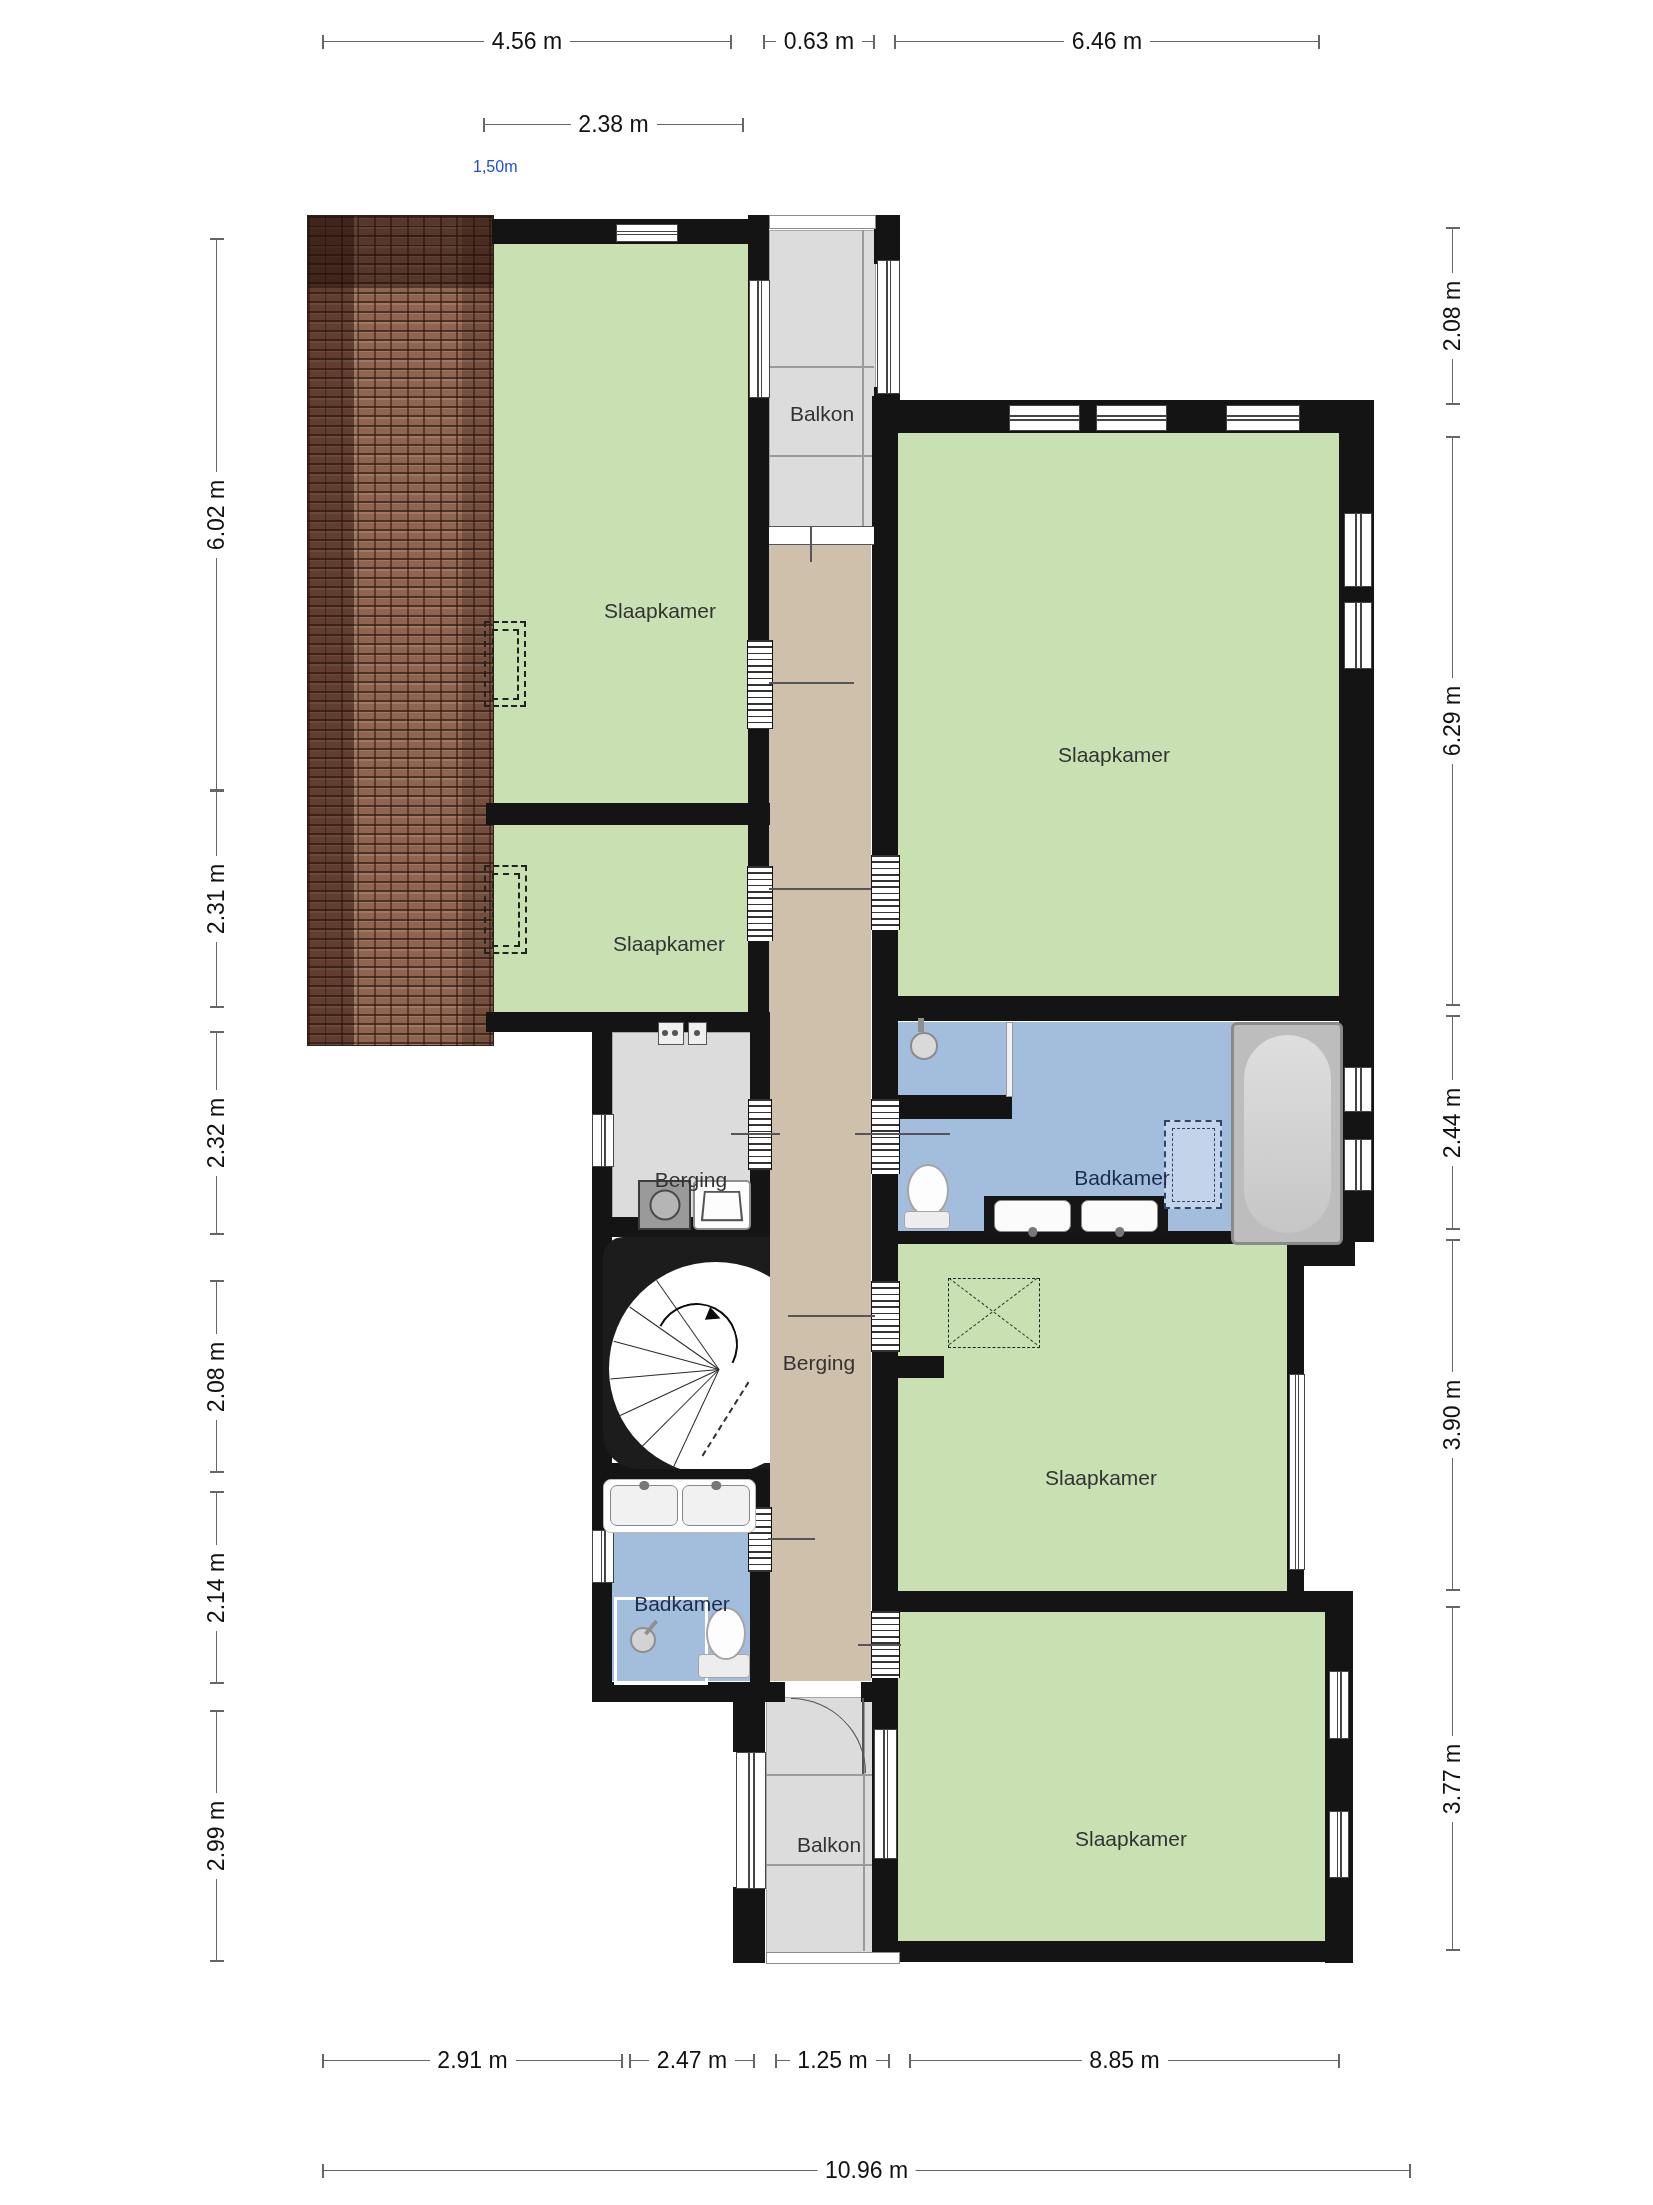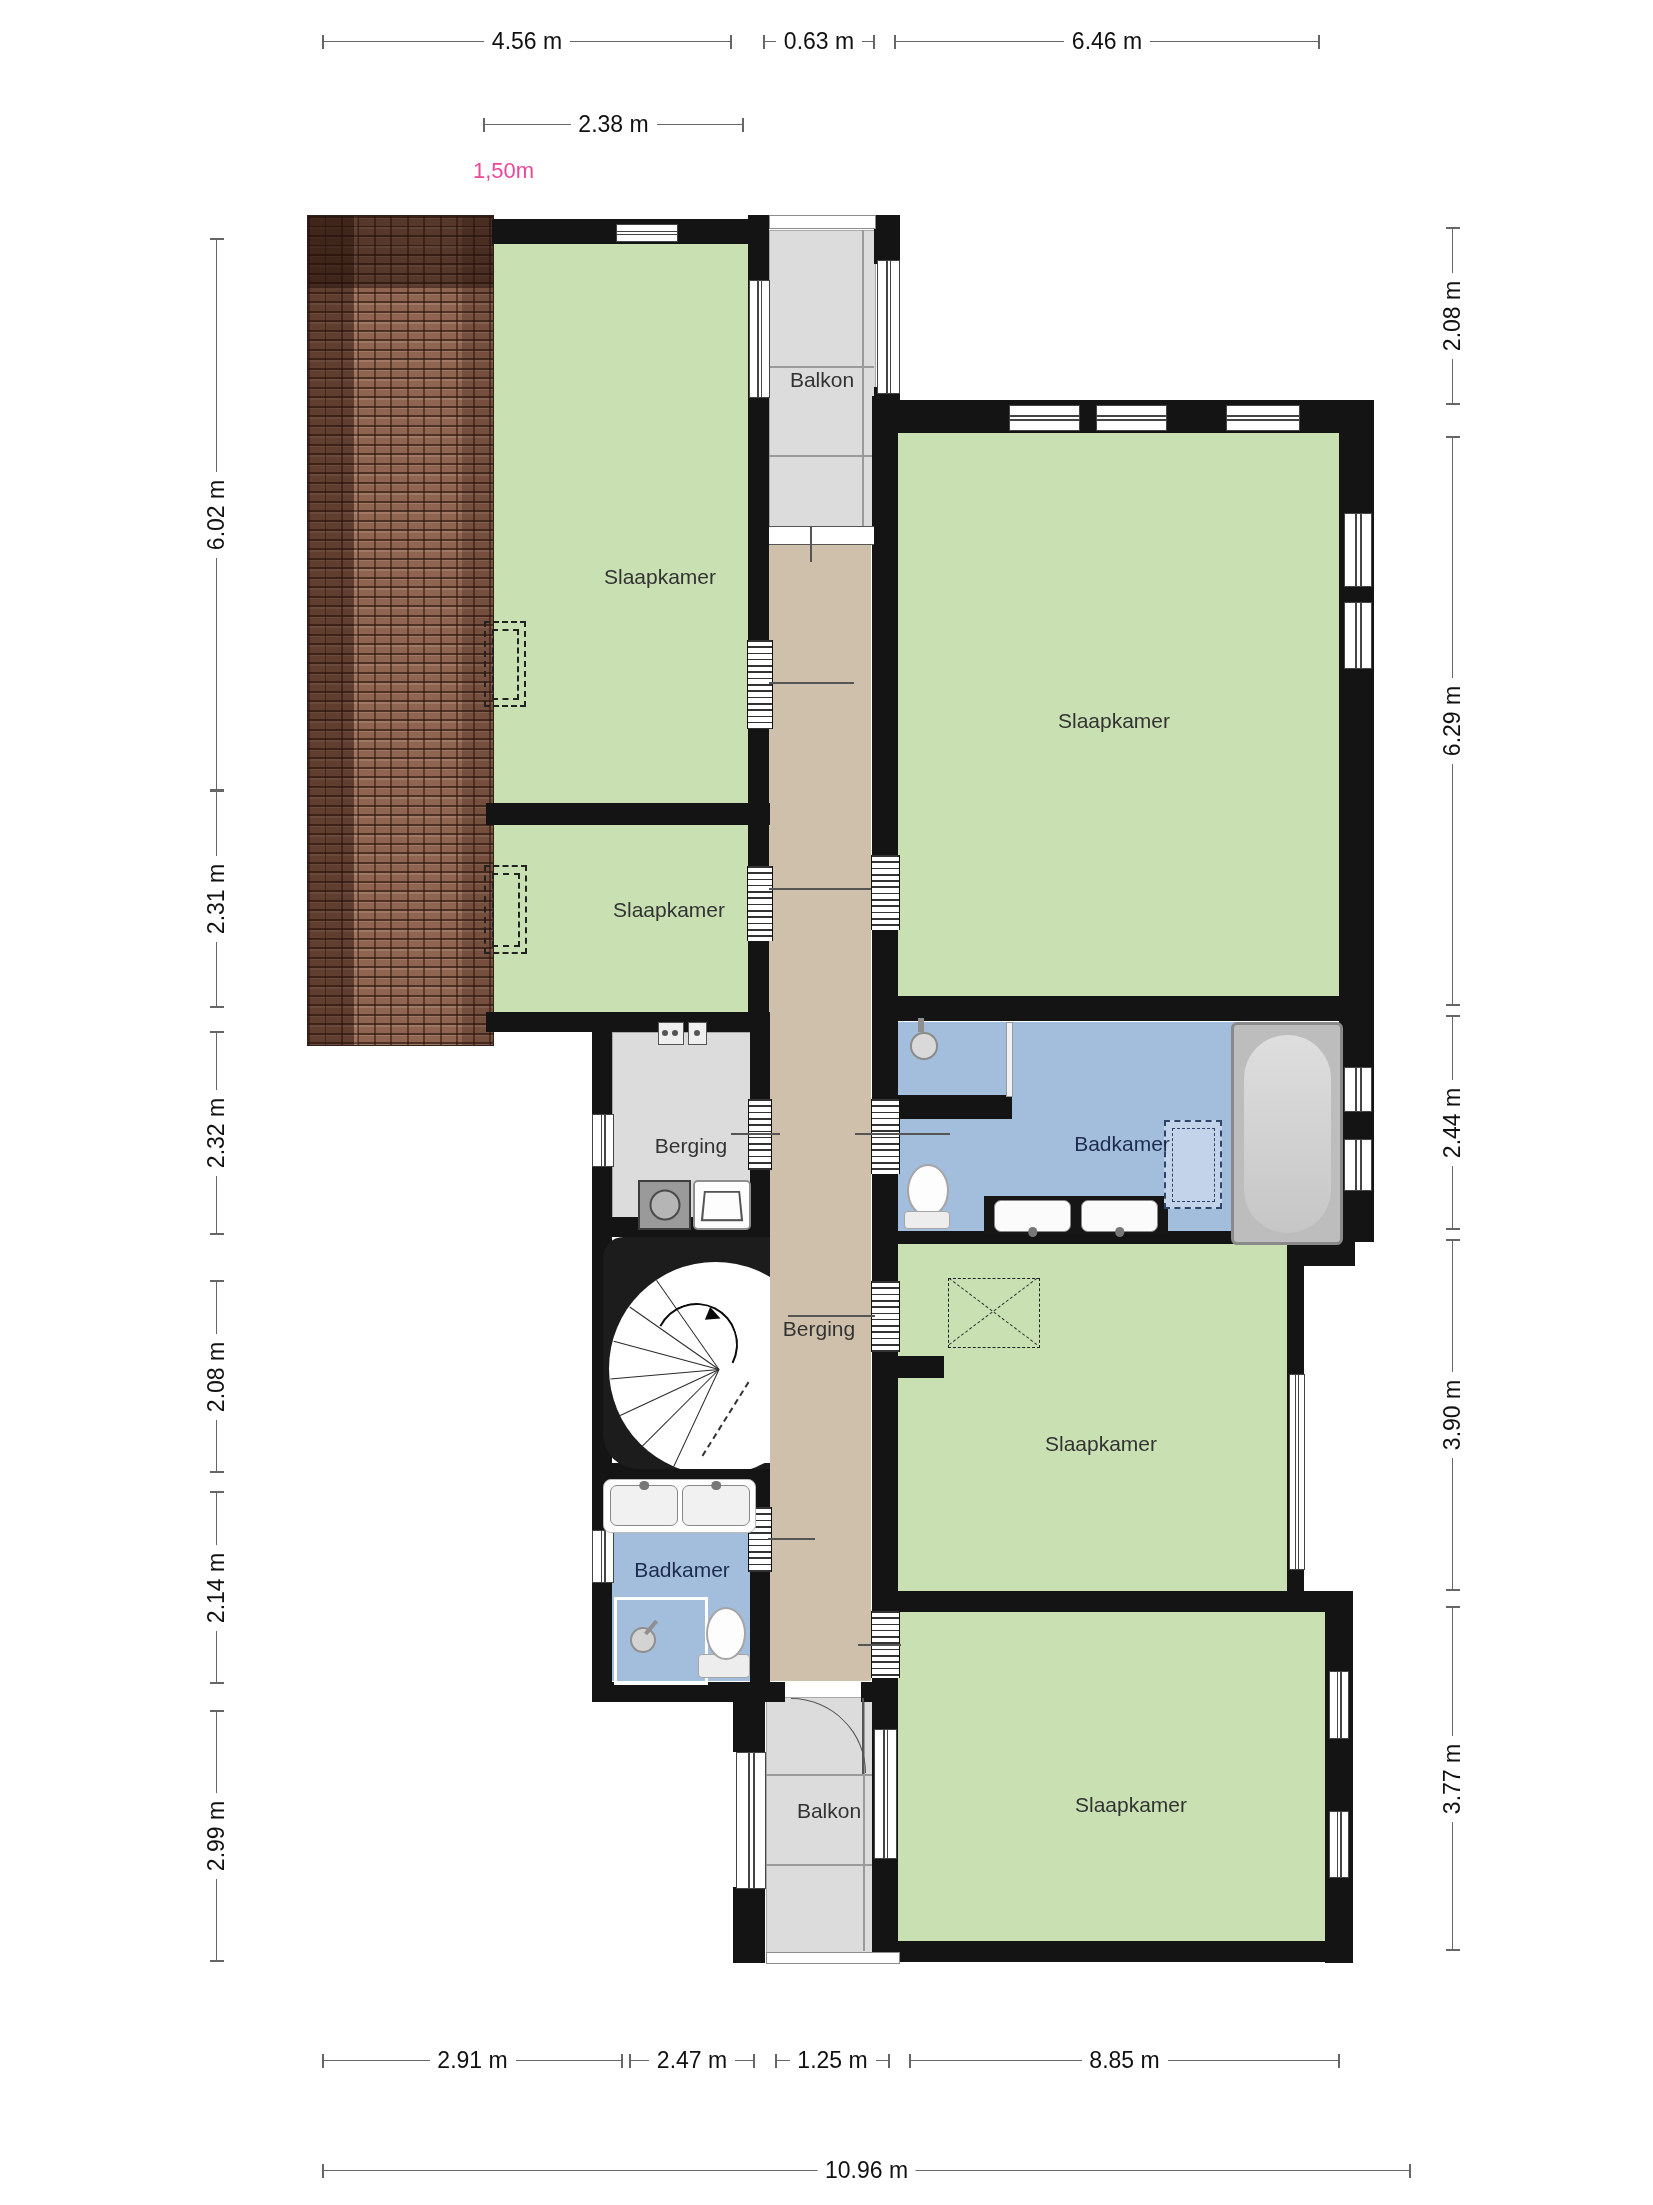--- a/index.html
+++ b/index.html
@@ -22,32 +22,32 @@
   .thinline{position:absolute;background:#555;z-index:5;}
   .grayline{position:absolute;background:#9a9a9a;z-index:2;}
   
   .roof{position:absolute;z-index:2;border:1.6px solid #2f211b;background-color:#8f6450;
     background-image:
       linear-gradient(180deg,rgba(30,12,6,.50) 0 72px,rgba(30,12,6,0) 72px),
       linear-gradient(90deg,rgba(40,16,8,.45) 0 46px,rgba(255,235,220,.12) 46px 50px,rgba(0,0,0,0) 50px 154px,rgba(40,16,8,.25) 154px),
       repeating-linear-gradient(90deg,rgba(45,20,10,.55) 0 1.6px,rgba(0,0,0,0) 1.6px 16.5px),
       repeating-linear-gradient(180deg,rgba(35,15,8,.60) 0 1.6px,rgba(255,240,225,.15) 1.6px 3.2px,rgba(0,0,0,0) 3.2px 9.5px);}
   
-  .rlabel{position:absolute;z-index:6;transform:translate(-50%,-50%);font-size:21px;color:#333;white-space:nowrap;}
+  .rlabel{position:absolute;z-index:6;transform:translate(-50%,-50%);font-size:21px;color:#333;white-space:nowrap;margin-top:34px;}
   .rlabel.dark{color:#1d2b4d;}
   
   .dim-h{position:absolute;height:0;border-top:1.6px solid #666;z-index:6;}
   .dim-h::before,.dim-h::after{content:'';position:absolute;top:-7px;width:1.6px;height:14px;background:#666;}
   .dim-h::before{left:-0.8px;}.dim-h::after{right:-0.8px;}
   .dim-h>span{position:absolute;left:50%;top:-0.8px;transform:translate(-50%,-50%);background:#fff;padding:0 7.9px;font-size:23px;color:#111;white-space:nowrap;}
   .dim-v{position:absolute;width:0;border-left:1.6px solid #666;z-index:6;}
   .dim-v::before,.dim-v::after{content:'';position:absolute;left:-7px;width:14px;height:1.6px;background:#666;}
   .dim-v::before{top:-0.8px;}.dim-v::after{bottom:-0.8px;}
   .dim-v>span{position:absolute;top:50%;left:-0.8px;transform:translate(-50%,-50%) rotate(-90deg);background:#fff;padding:0 7.9px;font-size:23px;color:#111;white-space:nowrap;}
-  .loose-label{position:absolute;z-index:6;font-size:22px;color:#ec4899;text-align:right;}
+  .loose-label{position:absolute;z-index:6;font-size:16px;color:#1d4ed8;text-align:right;}
   
   .dashbox{position:absolute;border:2.4px dashed #222;z-index:4;}
   .dashbox .inner{position:absolute;inset:5.5px;border:2.4px dashed #222;}
   .dashline{position:absolute;border-top:2.4px dashed #333;height:0;z-index:5;}
   
   .fix{position:absolute;z-index:5;}
   .tub{background:#bdbdbd;border:3.2px solid #8a8a8a;border-radius:6.3px;}
   .tub .basin{position:absolute;inset:9.5px;background:linear-gradient(180deg,#dedede,#c6c6c6);border-radius:44px;}
   .counter-dark{background:#161616;}
   .sink{background:#fbfbfb;border:1.6px solid #888;border-radius:7px;}

